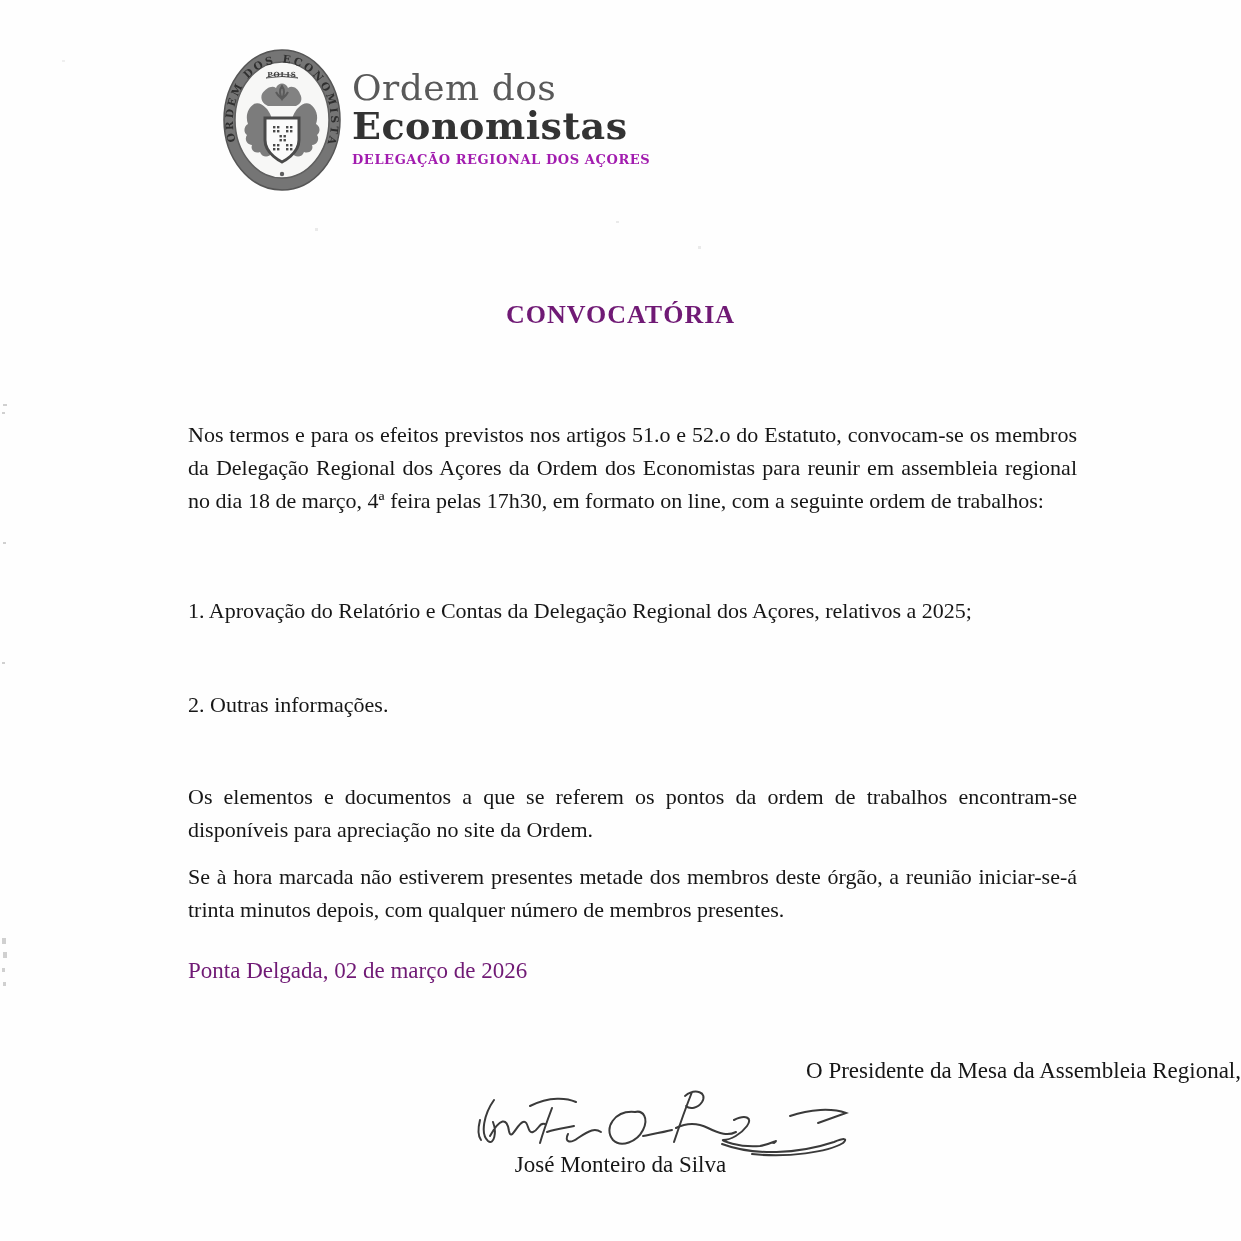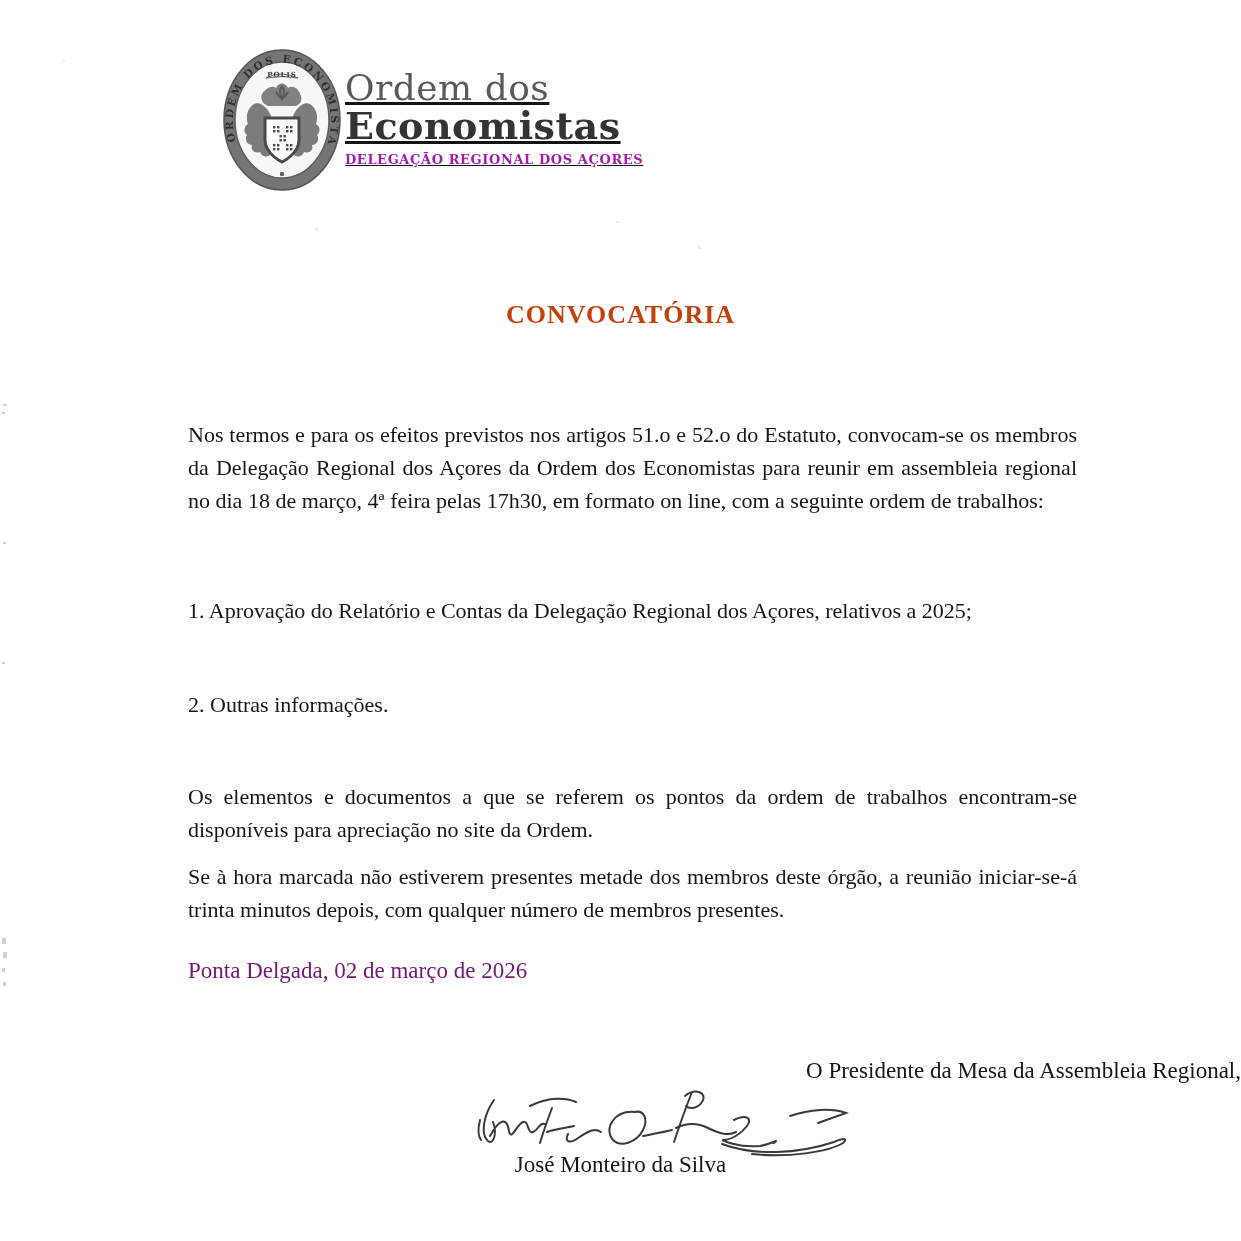--- a/index.html
+++ b/index.html
@@ -8,28 +8,28 @@
     position:relative;
     width:1241px;height:1241px;
     background:#fefefe;
     margin:0 auto;
     overflow:hidden;
     color:#141414;
   }
   
   .logo{position:absolute;left:222px;top:48px;display:flex;align-items:flex-start;}
   .seal{width:120px;height:144px;}
-  .wordmark{margin-left:3px;margin-top:22px;font-family:"DejaVu Serif", serif;text-decoration:underline;}
+  .wordmark{margin-left:10px;margin-top:22px;font-family:"DejaVu Serif", serif;}
   .wm-line1{font-size:36px;line-height:1.0;color:#595959;letter-spacing:0.5px;}
   .wm-line2{font-size:38px;line-height:1.05;font-weight:bold;color:#333333;letter-spacing:0.5px;}
   .wm-sub{margin-top:6px;font-size:13px;font-weight:bold;color:#a21caf;letter-spacing:0.6px;}
   
   .doc-title{
     position:absolute;left:0;top:300px;width:100%;
-    text-align:center;font-size:26px;font-weight:bold;letter-spacing:1px;color:#c2410c;
+    text-align:center;font-size:26px;font-weight:bold;letter-spacing:1px;color:#701a75;
   }
   
   .bodyblock{position:absolute;left:188px;width:889px;font-size:22px;line-height:33px;text-align:justify;color:#161616;}
   .p1{top:396px;}
   .agenda1{top:572px;}
   .agenda2{top:666px;}
   .p2{top:758px;}
   .p3{top:838px;}
   .dateline{position:absolute;left:188px;top:958px;font-size:23px;color:#701a75;}
   

